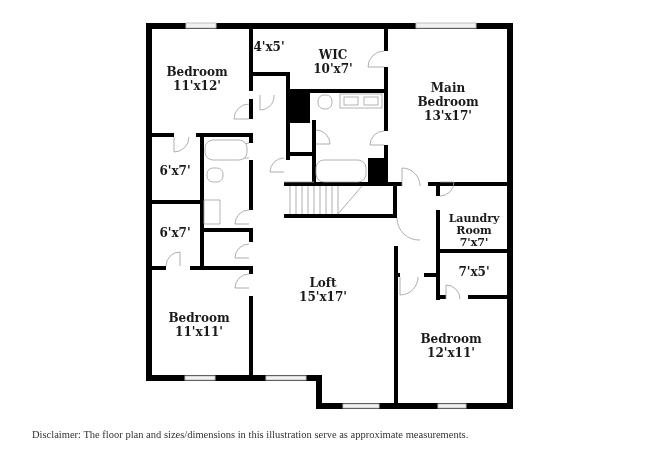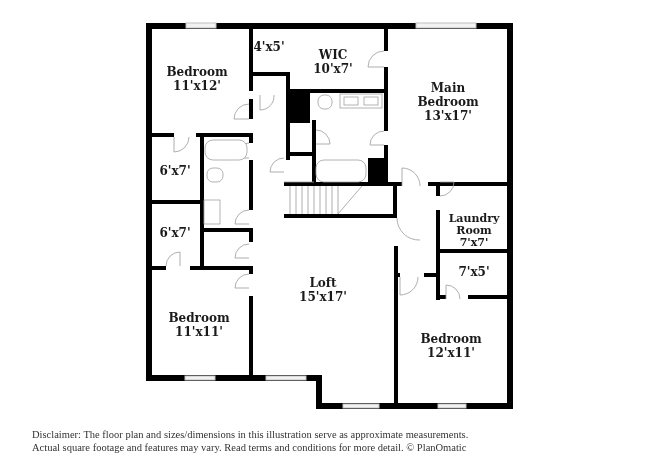--- a/index.html
+++ b/index.html
@@ -166,14 +166,13 @@
     <text class="lbl" x="199" y="322">Bedroom</text>
     <text class="dim" x="199" y="336">11'x11'</text>
 
     <text class="lbl" x="451" y="343">Bedroom</text>
     <text class="dim" x="451" y="357">12'x11'</text>
   </g>
 </svg>
 
 <div class="disclaimer" style="top:428px;">
   <div>Disclaimer: The floor plan and sizes/dimensions in this illustration serve as approximate measurements.</div>
-  <div>Actual square footage and features may vary. Read terms and conditions for more detail. © PlanOmatic</div>
 </div>
 
 </body></html>

